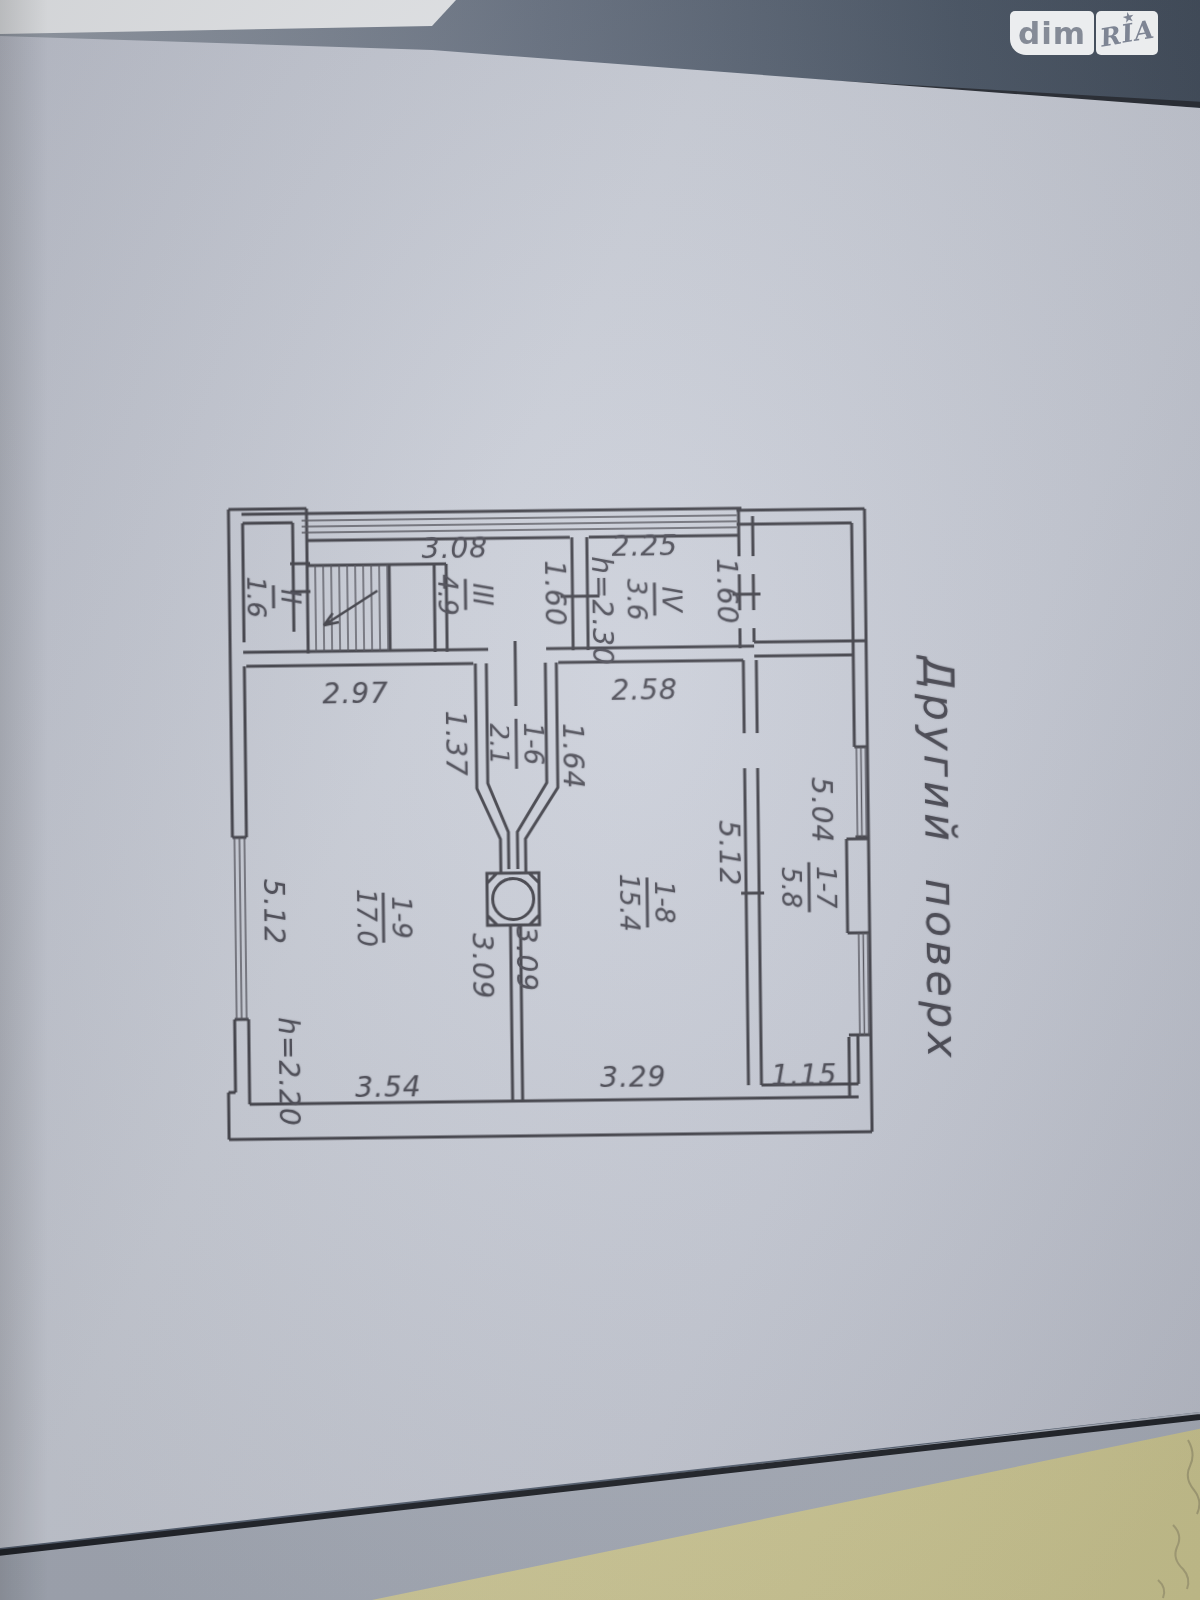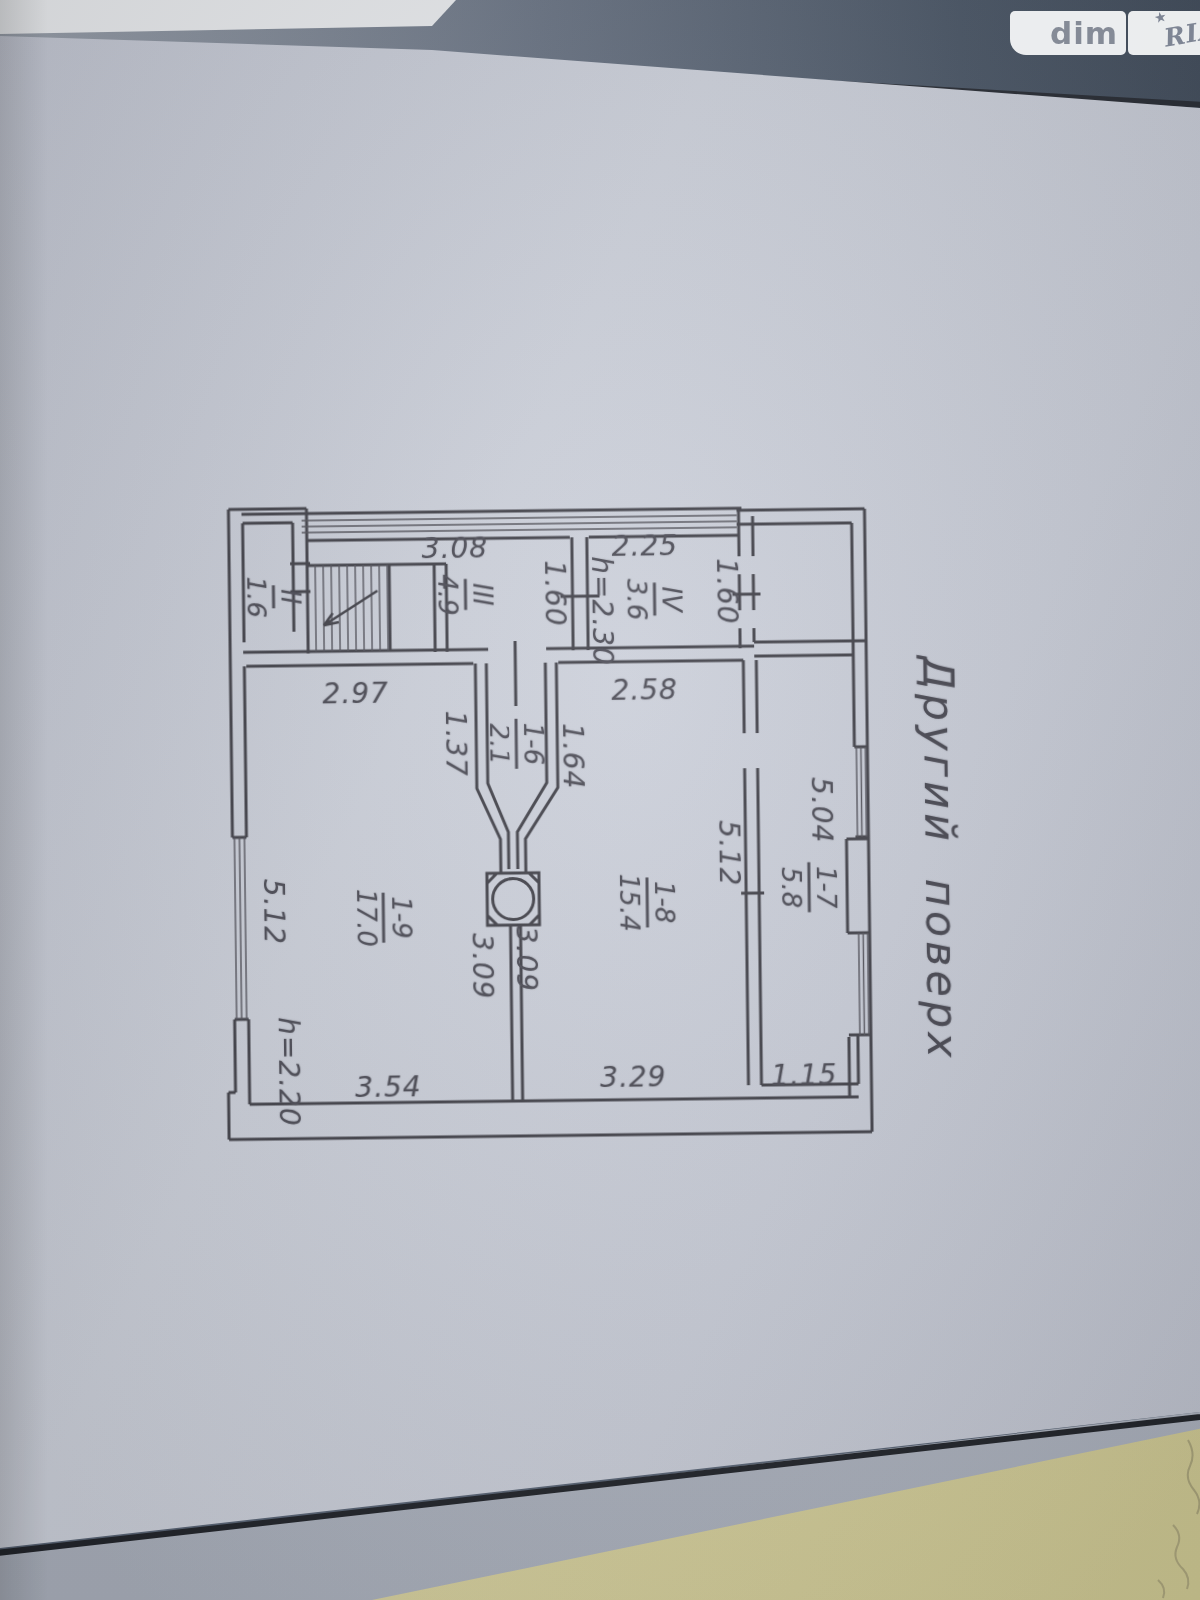--- a/index.html
+++ b/index.html
@@ -37,21 +37,21 @@
         transform:translate(-50%,-50%) rotate(90deg);
         font:italic 26px "DejaVu Sans",sans-serif;color:#4d4d57;
         text-shadow:0 0 2px rgba(70,70,82,.28);white-space:nowrap;}
   .frac .num{border-bottom:3px solid #4d4d57;padding:0 4px 1px 4px;}
   .frac .den{padding-top:1px;}
   .title{position:absolute;transform:translate(-50%,-50%) rotate(90deg);
          font:italic 43px "DejaVu Sans",sans-serif;color:#494953;letter-spacing:4px;
          word-spacing:16px;white-space:nowrap;text-shadow:0 0 2px rgba(60,60,72,.3);}
   
   .logo{position:absolute;left:1010px;top:11px;display:flex;gap:2px;}
-  .logo .box{background:rgba(244,245,247,.95);height:44px;display:flex;align-items:center;justify-content:center;padding-left:32px;}
+  .logo .box{background:rgba(244,245,247,.95);height:44px;display:flex;align-items:center;justify-content:center;}
   .logo .dim{width:84px;border-radius:5px 5px 5px 16px;
              font:600 31px "DejaVu Sans",sans-serif;color:#858b97;letter-spacing:1px;}
   .logo .ria{width:62px;border-radius:5px;position:relative;}
   .logo .ria .txt{font:bold italic 25px "DejaVu Serif",serif;color:#7e8594;letter-spacing:1px;
                   transform:rotate(-10deg);}
   .logo .ria .star{position:absolute;left:26px;top:-2px;font-size:14px;color:#7e8594;
                    transform:rotate(-12deg);font-style:normal;}
 </style>
 </head>
 <body>

